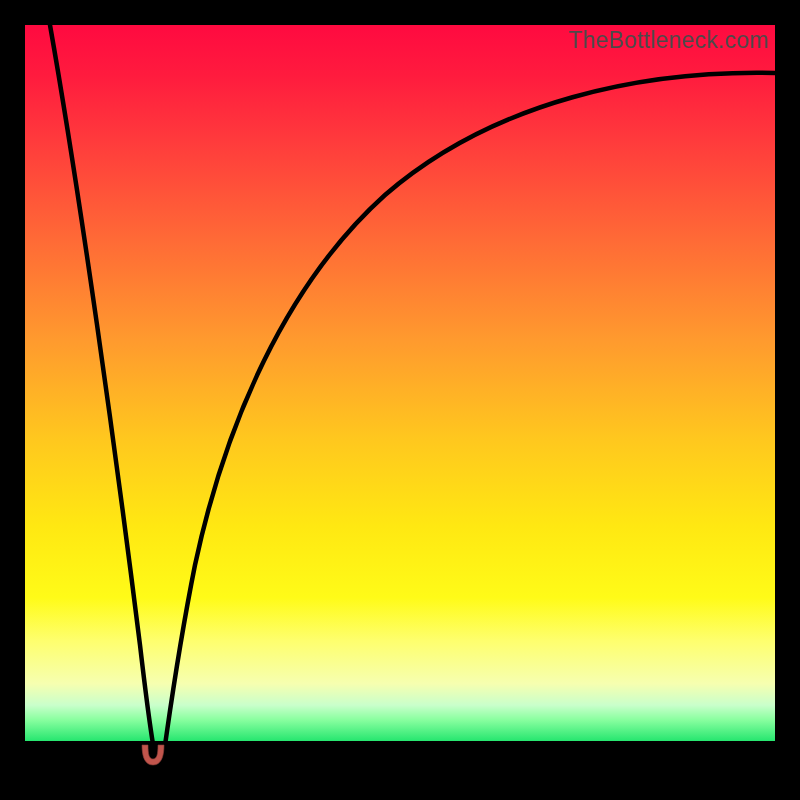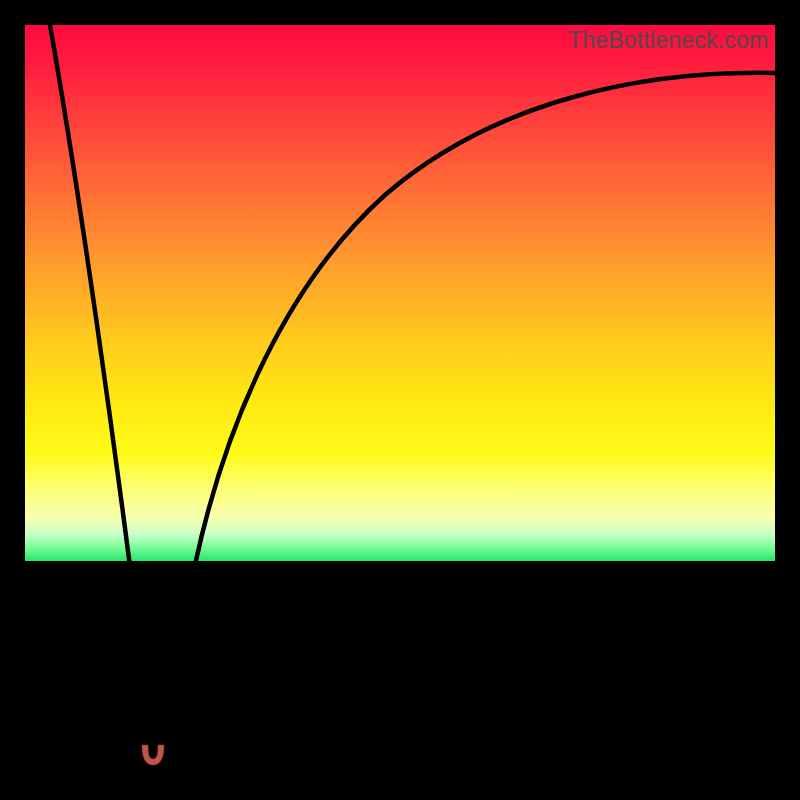--- a/index.html
+++ b/index.html
@@ -9,21 +9,21 @@
     height: 800px;
     background: #000;
     overflow: hidden;
     font-family: Arial, Helvetica, sans-serif;
   }
   .frame {
     position: absolute;
     left: 25px;
     top: 25px;
     width: 750px;
-    height: 536px;
+    height: 716px;
     background: linear-gradient(
       to bottom,
       #ff0a40 0%,
       #ff1b3e 7%,
       #ff3a3c 16%,
       #ff6a36 30%,
       #ff9a2e 44%,
       #ffc81e 58%,
       #ffe812 70%,
       #fffb18 80%,

